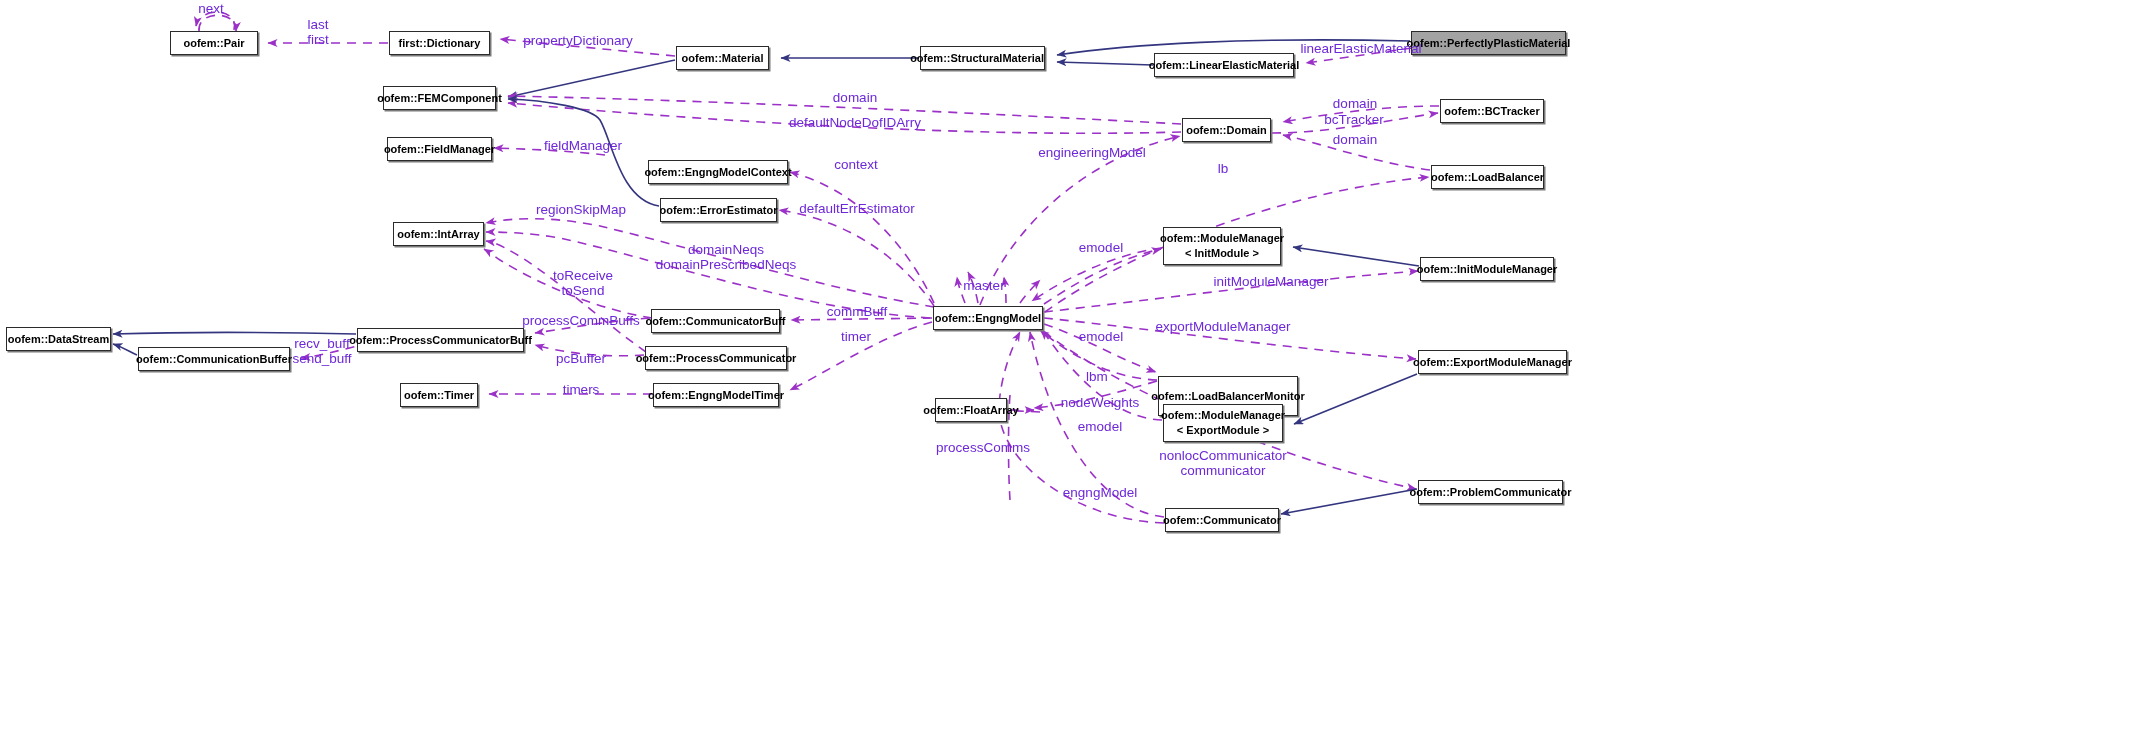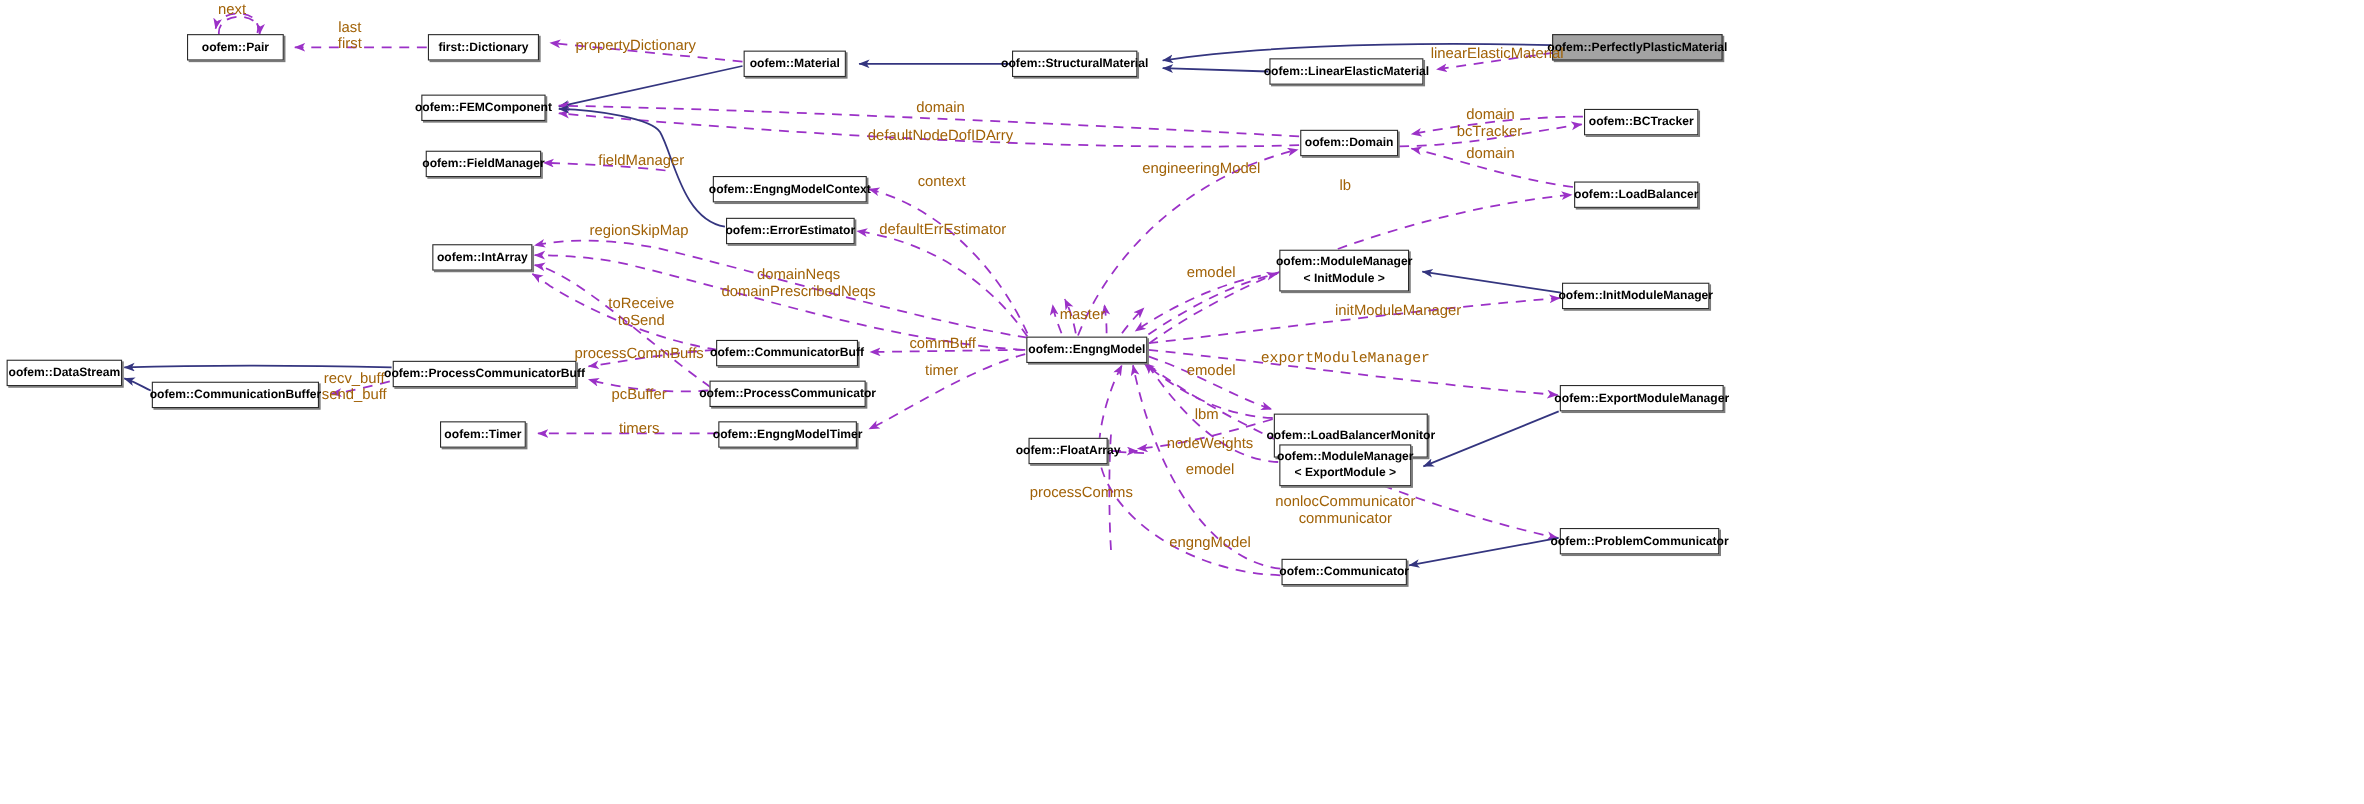--- a/index.html
+++ b/index.html
@@ -5,21 +5,21 @@
   html,body{margin:0;padding:0;background:#ffffff;}
   body{font-family:"Liberation Sans", sans-serif;}
   #stage{position:relative;width:2149px;height:731px;background:#fff;overflow:hidden;}
   svg#wires{position:absolute;left:0;top:0;width:2149px;height:731px;pointer-events:none;}
   .node{position:absolute;box-sizing:border-box;background:#ffffff;border:1px solid #2b2b2b;
         display:flex;align-items:center;justify-content:center;text-align:center;
         font-size:11px;line-height:15px;color:#000;white-space:pre;
         box-shadow:1.5px 1.5px 0 0 #7a7a7a;font-weight:bold;}
   .node.hl{background:#a3a3a3;}
   .node .lbl{pointer-events:none;}
-  .elabel{position:absolute;font-size:13.5px;line-height:15px;color:#a16207;white-space:pre;
+  .elabel{position:absolute;font-size:13.5px;line-height:15px;color:#6d28d9;white-space:pre;
           text-align:center;transform:translateX(-50%);}
   .inherit{stroke:#34357f;stroke-width:1.6;fill:none;}
   .usage{stroke:#9b31c7;stroke-width:1.6;fill:none;stroke-dasharray:9 7;}
 </style>
 </head>
 <body>
 
 <div id="stage">
 
   <svg id="wires" viewBox="0 0 2149 731">
@@ -128,21 +128,21 @@
 
   <div class="node" style="left:170px;top:31px;width:88px;height:24px;">
     <span class="lbl">oofem::Pair</span></div>
 
   <div class="node" style="left:389px;top:31px;width:101px;height:24px;">
     <span class="lbl">first::Dictionary</span></div>
 
   <div class="node" style="left:676px;top:46px;width:93px;height:24px;">
     <span class="lbl">oofem::Material</span></div>
 
-  <div class="node" style="left:920px;top:46px;width:114px;height:24px;">
+  <div class="node" style="left:920px;top:46px;width:125px;height:24px;justify-content:flex-end;">
     <span class="lbl">oofem::StructuralMaterial</span></div>
 
   <div class="node" style="left:1154px;top:53px;width:140px;height:24px;">
     <span class="lbl">oofem::LinearElasticMaterial</span></div>
 
   <div class="node hl" style="left:1411px;top:31px;width:155px;height:24px;">
     <span class="lbl">oofem::PerfectlyPlasticMaterial</span></div>
 
   <div class="node" style="left:383px;top:86px;width:113px;height:24px;">
     <span class="lbl">oofem::FEMComponent</span></div>
@@ -236,21 +236,21 @@
   <div class="elabel" style="left:581px;top:202px;">regionSkipMap</div>
   <div class="elabel" style="left:1101px;top:240px;">emodel</div>
   <div class="elabel" style="left:726px;top:242px;">domainNeqs
 domainPrescribedNeqs</div>
   <div class="elabel" style="left:1223px;top:274px;margin-left:48px;">initModuleManager</div>
   <div class="elabel" style="left:583px;top:268px;">toReceive
 toSend</div>
   <div class="elabel" style="left:984px;top:278px;">master</div>
   <div class="elabel" style="left:581px;top:313px;">processCommBuffs</div>
   <div class="elabel" style="left:857px;top:304px;">commBuff</div>
-  <div class="elabel" style="left:1223px;top:319px;font-family:Liberation Mono, monospace;">exportModuleManager</div>
+  <div class="elabel" style="left:1223px;top:319px;">exportModuleManager</div>
   <div class="elabel" style="left:1101px;top:329px;">emodel</div>
   <div class="elabel" style="left:322px;top:336px;">recv_buff
 send_buff</div>
   <div class="elabel" style="left:581px;top:351px;">pcBuffer</div>
   <div class="elabel" style="left:856px;top:329px;">timer</div>
   <div class="elabel" style="left:1097px;top:369px;text-align:right;">lbm</div>
   <div class="elabel" style="left:581px;top:382px;">timers</div>
   <div class="elabel" style="left:1100px;top:395px;">nodeWeights</div>
   <div class="elabel" style="left:1100px;top:419px;">emodel</div>
   <div class="elabel" style="left:1223px;top:448px;">nonlocCommunicator

